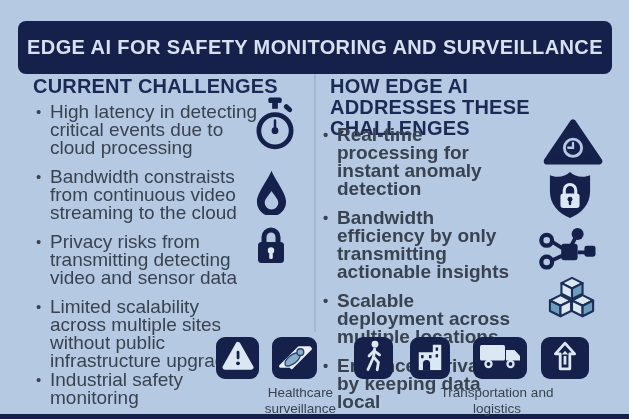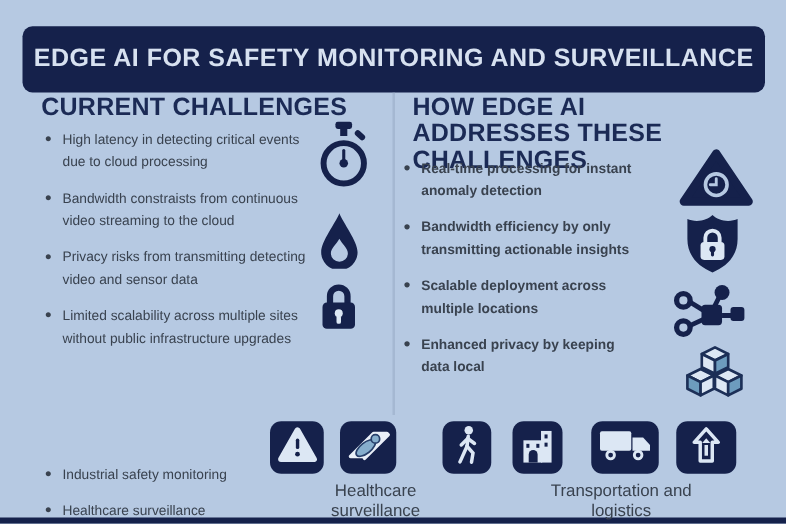--- a/index.html
+++ b/index.html
@@ -22,21 +22,21 @@
   }
   .section-heading {
     position:absolute; color:#1b2a55; font-weight:bold; font-size:20px;
     letter-spacing:.2px; line-height:21px;
   }
   .h-challenges { left:33px; top:76px; }
   .h-solutions  { left:330px; top:76px; width:232px; }
   .h-usecases   { left:33px; top:341px; }
   ul.blist {
     position:absolute; margin:0; padding:0; list-style:none;
-    color:#39424f; font-size:11px; line-height:18px;
+    color:#39424f; font-size:19px; line-height:18px;
   }
   ul.blist li { position:relative; padding-left:14px; margin-bottom:11px; }
   ul.blist li::before {
     content:"\2022"; position:absolute; left:0; top:0; color:#39424f;
     font-size:15px;
   }
   .l-challenges { left:36px; top:103px; width:224px; }
   .l-solutions  { left:323px; top:126px; width:192px;font-weight:bold; }
   .l-usecases   { left:36px; top:371px; width:212px; }
   .l-usecases li { margin-bottom:2px; }

